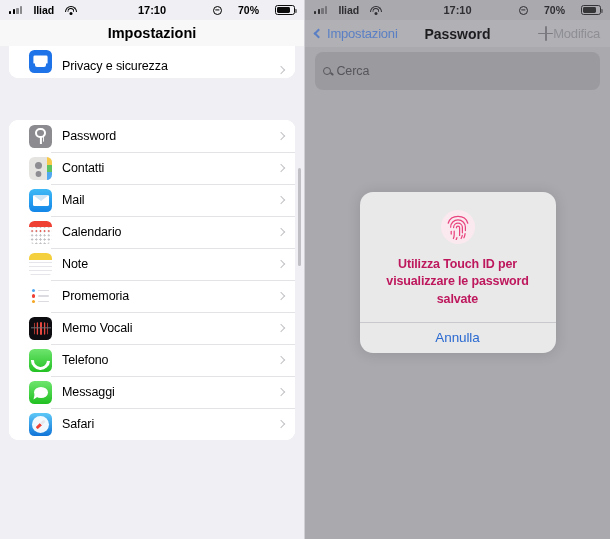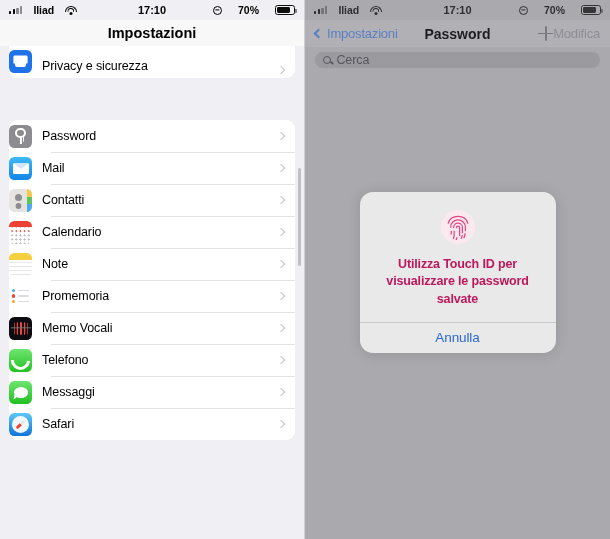--- a/index.html
+++ b/index.html
@@ -76,21 +76,21 @@
   .list-scroll {
     position:absolute; top:46px; left:0; right:0; bottom:0;
     overflow:hidden; background:#efeff4;
   }
   .group {
     background:#fff; margin:0 9px; border-radius:9px; overflow:hidden;
   }
   .gap { height:21px; }
   .row {
     display:flex; align-items:center; height:32px;
-    padding-left:0; position:relative; background:#fff;
+    padding-left:20px; position:relative; background:#fff;
   }
   .row + .row::before {
     content:""; position:absolute; left:42px; right:0; top:0;
     height:1px; background:#e3e3e6;
   }
   .row-label {
     font-size:12.5px; color:#000; margin-left:10px; letter-spacing:-.1px;
   }
   .chev {
     margin-left:auto; margin-right:11px; width:6px; height:6px;
@@ -266,21 +266,21 @@
     width:15px; height:15px; position:relative; opacity:.52;
   }
   .plus::before, .plus::after {
     content:""; position:absolute; background:#4a4a50; border-radius:1px;
   }
   .plus::before { left:0; right:0; top:6.6px; height:1.9px; }
   .plus::after  { top:0; bottom:0; left:6.6px; width:1.9px; }
   .modifica { font-size:13px; color:#8e8e95; letter-spacing:-.2px; }
 
   .searchbar {
-    margin:5px 10px 0; height:16px; background:#9a9a9f;
+    margin:5px 10px 0; height:38px; background:#9a9a9f;
     border-radius:8px; display:flex; align-items:center;
     padding:0 8px; gap:5px;
   }
   .mag {
     width:8.4px; height:8.4px; border:1.5px solid #58585e;
     border-radius:50%; position:relative; flex-shrink:0;
   }
   .mag::after {
     content:""; position:absolute; width:4.2px; height:1.5px;
     background:#58585e; right:-3.6px; bottom:.2px;
@@ -369,30 +369,30 @@
 
       <div class="group">
 
         <div class="row">
           <span class="ic ic-password"></span>
           <span class="row-label">Password</span>
           <span class="chev"></span>
         </div>
 
         <div class="row">
-          <span class="ic ic-mail"></span>
-          <span class="row-label">Mail</span>
-          <span class="chev"></span>
-        </div>
-
-        <div class="row">
           <span class="ic ic-contatti">
               <span class="tabs"></span>
             </span>
           <span class="row-label">Contatti</span>
+          <span class="chev"></span>
+        </div>
+
+        <div class="row">
+          <span class="ic ic-mail"></span>
+          <span class="row-label">Mail</span>
           <span class="chev"></span>
         </div>
 
         <div class="row">
           <span class="ic ic-cal">
               <span class="top"></span>
               <span class="grid"></span>
             </span>
           <span class="row-label">Calendario</span>
           <span class="chev"></span>

